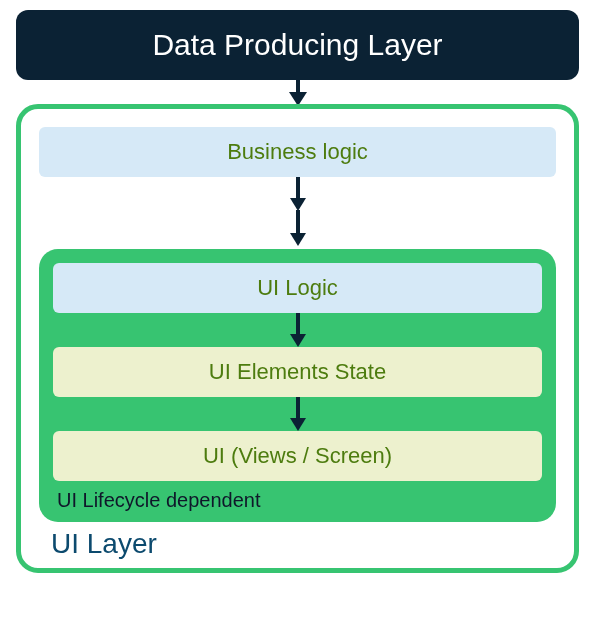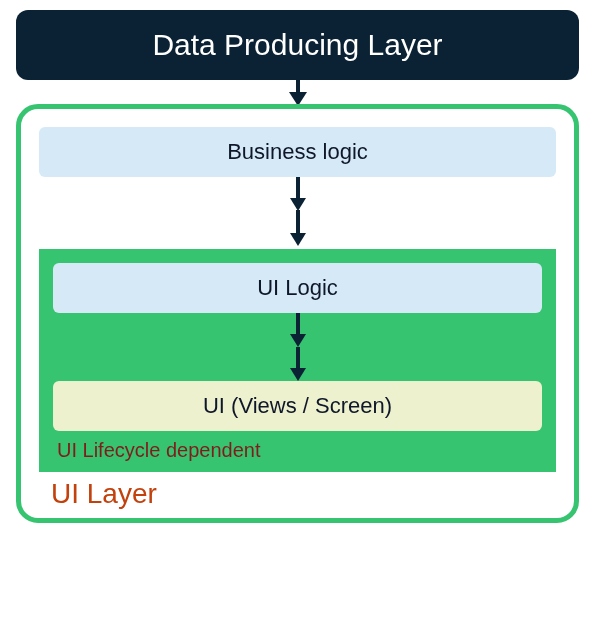--- a/index.html
+++ b/index.html
@@ -48,44 +48,44 @@
       border-radius: 22px;
       padding: 18px 18px 8px 18px;
       position: relative;
       background: #fff;
     }
     .box {
       border-radius: 6px;
       padding: 12px 10px;
       text-align: center;
       font-size: 22px;
-      color: #0f172a;
+      color: #4d7c0f;
       font-weight: 400;
     }
     .box-blue {
       background: #d6e9f7;
     }
     .box-yellow {
       background: #edf1ce;
     }
     .lifecycle-box {
       background: #37c471;
-      border-radius: 0;
+      border-radius: 19px;
       padding: 14px 14px 10px 14px;
       margin-top: 4px;
     }
     .lifecycle-label {
-      color: #7f1d1d;
+      color: #0f172a;
       font-size: 20px;
       margin-top: 8px;
       padding-left: 4px;
     }
     .ui-layer-label {
       font-size: 28px;
-      color: #c2410c;
+      color: #0c4a6e;
       margin-top: 6px;
       padding-left: 12px;
     }
     .arrow-overlap-top {
       margin-top: -16px;
       height: 38px;
     }
   </style>
 </head>
 <body>
@@ -130,20 +130,23 @@
         <span>UI Logic</span>
       </div>
 
       <div class="arrow arrow-short">
         <svg width="22" height="34" viewBox="0 0 22 34">
           <line x1="11" y1="0" x2="11" y2="22" stroke="#0b2234" stroke-width="4"></line>
           <polygon points="11,34 3,21 19,21" fill="#0b2234"></polygon>
         </svg>
       </div>
 
+      <div class="box box-yellow">
+        <span>UI Elements State</span>
+      </div>
 
       <div class="arrow arrow-short">
         <svg width="22" height="34" viewBox="0 0 22 34">
           <line x1="11" y1="0" x2="11" y2="22" stroke="#0b2234" stroke-width="4"></line>
           <polygon points="11,34 3,21 19,21" fill="#0b2234"></polygon>
         </svg>
       </div>
 
       <div class="box box-yellow">
         <span>UI (Views / Screen)</span>

